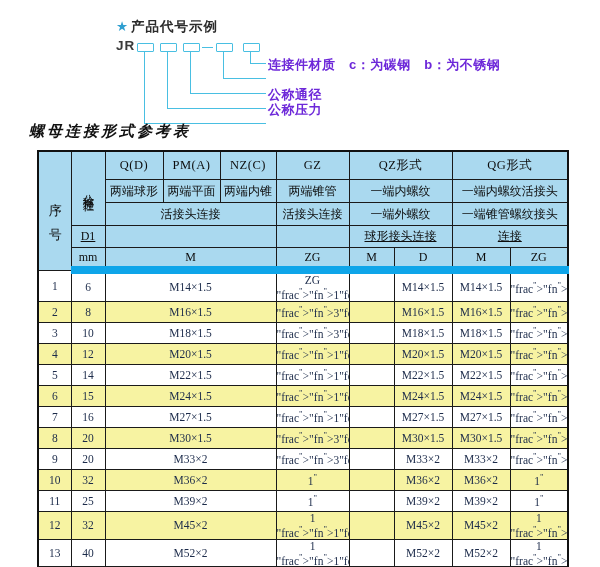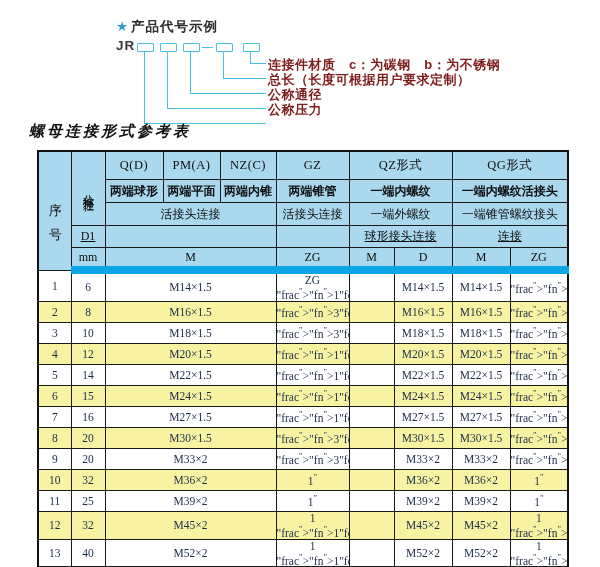--- a/index.html
+++ b/index.html
@@ -7,34 +7,34 @@
         font-family:"Liberation Sans","DejaVu Sans",sans-serif;color:#222;}
 
   
   .diagram{position:absolute;left:0;top:0;width:600px;height:148px;padding-left:20px;}
   .diagram-title{position:absolute;left:116px;top:18px;font-size:13.5px;font-weight:bold;color:#2b2b2b;letter-spacing:1px;}
   .diagram-title .star{color:#2f9fd0;margin-right:2px;}
   .jr{position:absolute;left:116px;top:38px;font-size:13.5px;font-weight:bold;color:#3a3a3a;letter-spacing:1px;}
   .code-box{position:absolute;top:43px;width:15px;height:7px;border:1.6px solid #49bfe2;border-radius:1px;background:#fff;}
   .code-dash{position:absolute;top:47px;width:11px;border-top:1.6px solid #49bfe2;}
   .conn{position:absolute;border-left:1.5px solid #49bfe2;border-bottom:1.5px solid #49bfe2;}
-  .dlabel{position:absolute;left:268px;font-size:13px;font-weight:bold;color:#7f1d1d;white-space:nowrap;letter-spacing:0.5px;}
+  .dlabel{position:absolute;left:268px;font-size:13px;font-weight:bold;color:#6d28d9;white-space:nowrap;letter-spacing:0.5px;}
 
   
   .tbl-title{position:absolute;left:29px;top:122px;font-size:15px;font-weight:bold;font-style:italic;
              font-family:"Liberation Serif","DejaVu Serif",serif;color:#111;letter-spacing:3px;}
 
   
   .tbl{position:absolute;left:37px;top:150px;width:532px;border-collapse:collapse;table-layout:fixed;
        font-family:"Liberation Serif","DejaVu Serif",serif;}
   .tbl td{border:1px solid #1a1a1a;text-align:center;vertical-align:middle;padding:0;overflow:hidden;}
   .tbl{border:2.5px solid #111;}
   thead td{background:#aad9ef;color:#0d0d0d;font-size:12px;}
   thead tr.r1 td{height:27px;}
-  thead tr.r2 td{height:22px;font-weight:bold;}
+  thead tr.r2 td{height:22px;}
   thead tr.r3 td{height:22px;}
   thead tr.r4 td{height:21px;text-decoration:underline;}
   thead tr.r5 td{height:18px;border-bottom:8px solid #0ea5e9;}
   thead td.code{font-size:12.5px;letter-spacing:0.5px;}
   tbody td{height:20px;font-size:11.5px;color:#1c2b4a;background:#ffffff;}
   tbody tr.alt td{background:#f7f3a2;}
   .vtext{writing-mode:vertical-rl;text-orientation:upright;margin:0 auto;letter-spacing:2px;font-size:11.5px;}
   .vseq{writing-mode:vertical-rl;text-orientation:upright;margin:0 auto;letter-spacing:26px;font-size:13px;padding-top:14px;}
   .inch{font-size:0.75em;vertical-align:super;letter-spacing:0;}
 </style>
@@ -54,21 +54,20 @@
     <div class="code-box" style="left:216px;"></div>
     <div class="code-box" style="left:243px;"></div>
 
     <div class="conn" style="left:250px;top:52px;width:15px;height:11px;"></div>
     <div class="conn" style="left:223px;top:52px;width:42px;height:26px;"></div>
     <div class="conn" style="left:190px;top:52px;width:75px;height:41px;"></div>
     <div class="conn" style="left:167px;top:52px;width:98px;height:56px;"></div>
     <div class="conn" style="left:144px;top:52px;width:121px;height:71px;"></div>
 
     <div class="dlabel" style="top:56px;">连接件材质　c：为碳钢　b：为不锈钢</div>
-    <div class="dlabel" style="top:71px;">总长（长度可根据用户要求定制）</div>
     <div class="dlabel" style="top:86px;">公称通径</div>
     <div class="dlabel" style="top:101px;">公称压力</div>
   </div>
 
   <div class="tbl-title">螺母连接形式参考表</div>
 
   <table class="tbl">
     <colgroup>
       <col style="width:33px">
         <col style="width:34px">

